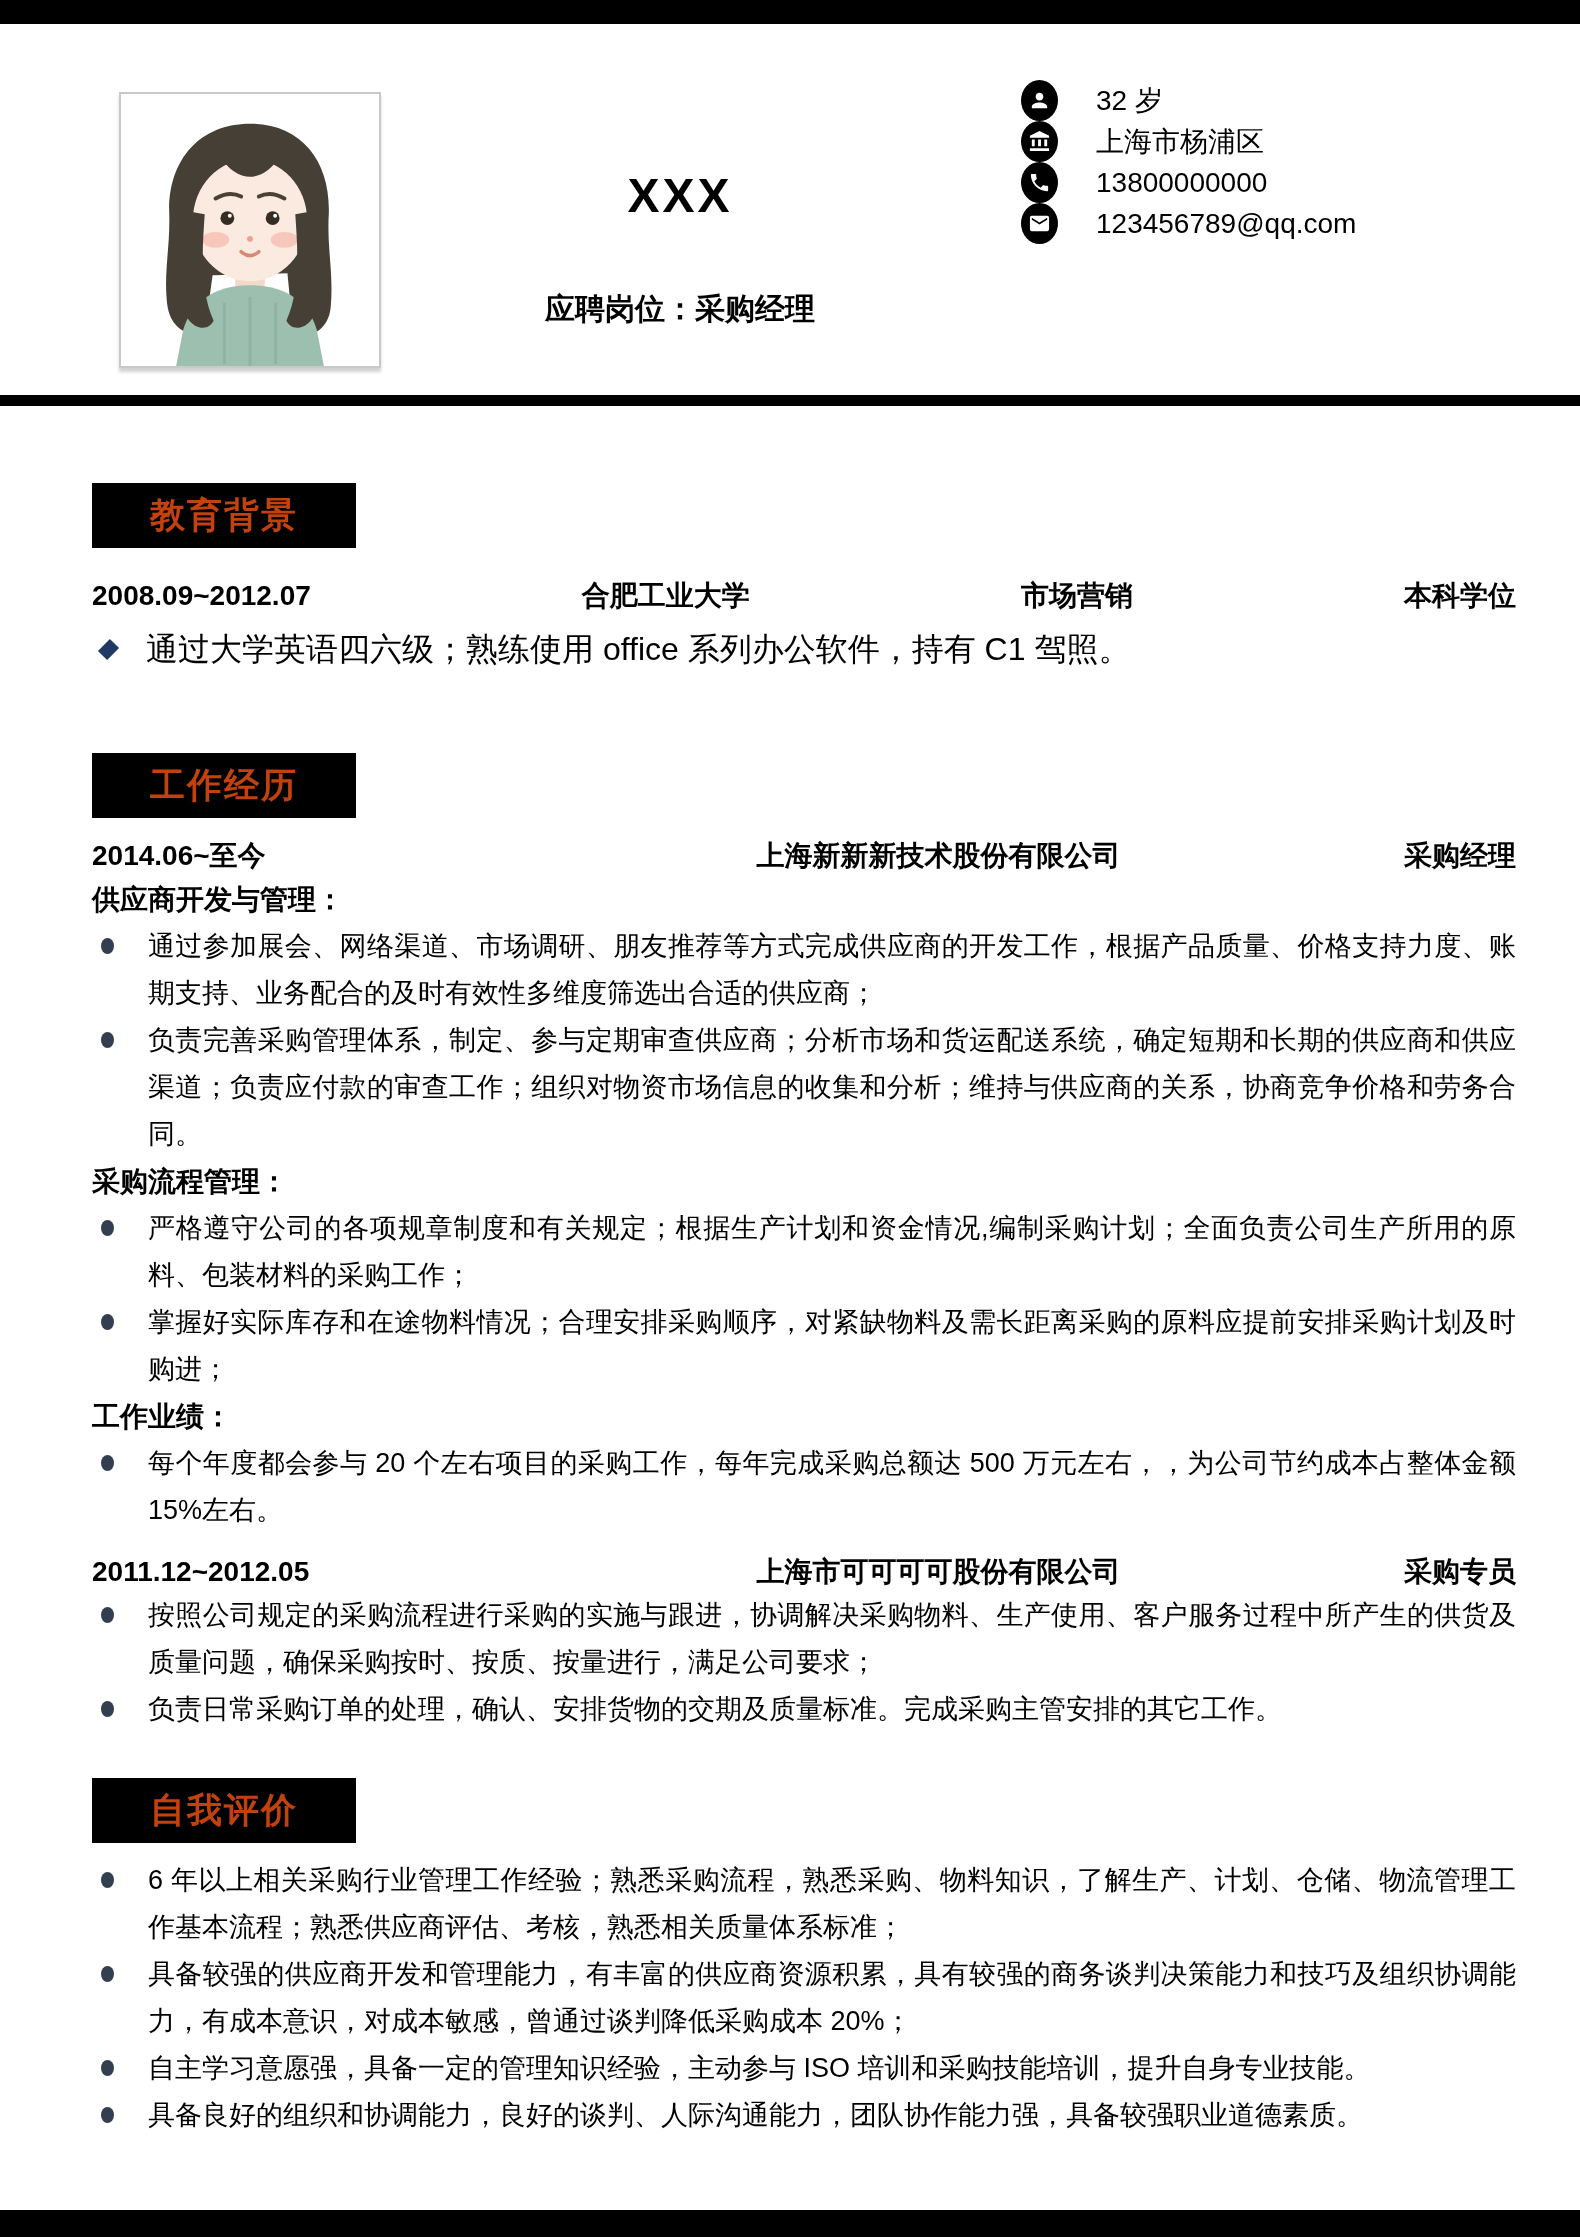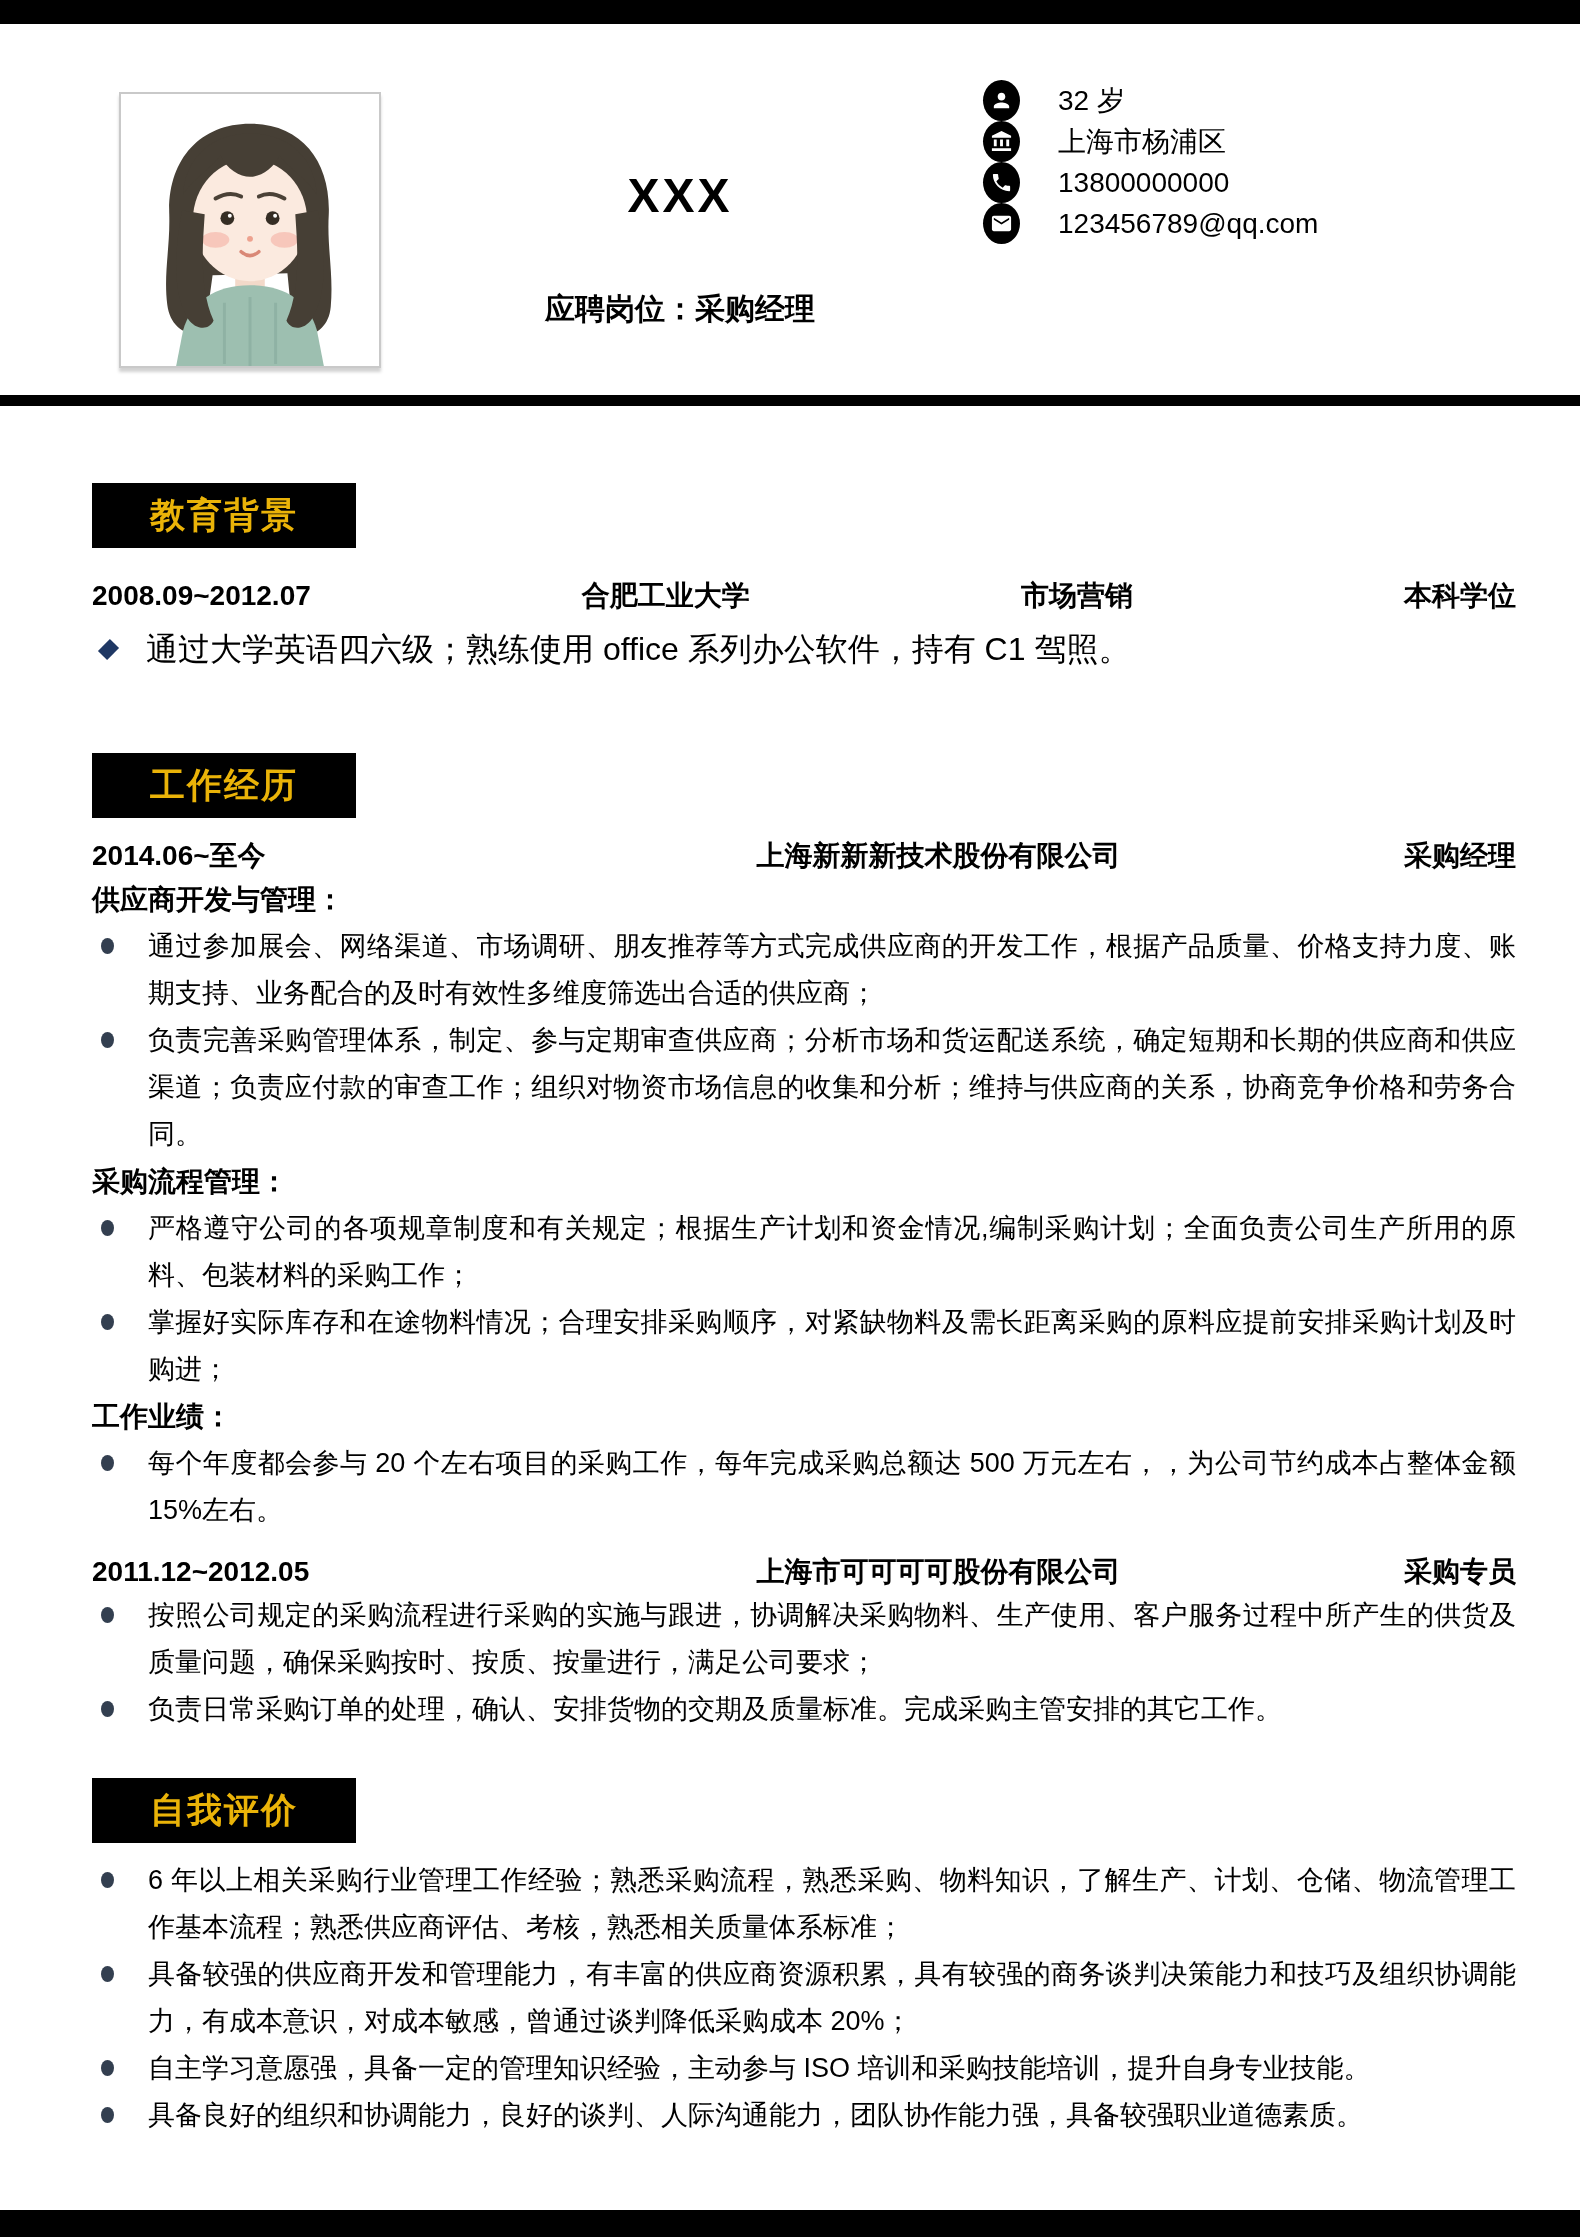--- a/index.html
+++ b/index.html
@@ -20,35 +20,35 @@
   .header{position:absolute;top:24px;left:0;width:100%;height:371px;}
   .photo{
     position:absolute;left:119px;top:68px;width:262px;height:276px;
     border:2px solid #c9c9c9;box-sizing:border-box;background:#fff;
     box-shadow:0 4px 3px rgba(0,0,0,.18);
   }
   .photo svg{display:block;width:100%;height:100%;}
   .name-block{position:absolute;left:430px;top:0;width:500px;text-align:center;}
   .candidate-name{margin-top:148px;font-size:48px;font-weight:bold;letter-spacing:3px;line-height:48px;}
   .target-position{margin-top:72px;font-size:30px;font-weight:bold;line-height:34px;}
-  .contact{position:absolute;left:983px;top:56px;text-align:center;}
+  .contact{position:absolute;left:1021px;top:56px;text-align:center;}
   .contact-row{display:flex;align-items:center;height:41px;}
   .cicon{
     flex:0 0 auto;width:37px;height:41px;border-radius:50%;
     background:#000;display:flex;align-items:center;justify-content:center;margin-right:38px;
   }
   .cicon svg{width:23px;height:23px;fill:#fff;}
   .cval{font-size:28px;white-space:nowrap;}
 
   .divider-bar{position:absolute;top:395px;left:0;width:100%;height:11px;background:#000;}
 
   
   .content{position:absolute;top:406px;left:92px;width:1424px;}
   .section-title{
-    width:264px;height:65px;background:#000;color:#eab308;
+    width:264px;height:65px;background:#000;color:#c2410c;
     font-size:35px;font-weight:bold;display:flex;align-items:center;justify-content:center;
     letter-spacing:2px;
   }
   .sec-edu{margin-top:77px;}
   .edu-row{display:flex;justify-content:space-between;align-items:baseline;margin-top:30px;
     font-size:28px;font-weight:bold;line-height:36px;gap:28px;}
   .edu-note{display:flex;margin-top:12px;font-size:32px;line-height:47px;}
   .diamond{flex:0 0 auto;width:13px;height:13px;background:#1F3864;
     transform:rotate(45deg) scaleY(1.3);margin:17px 31px 0 10px;}
 

